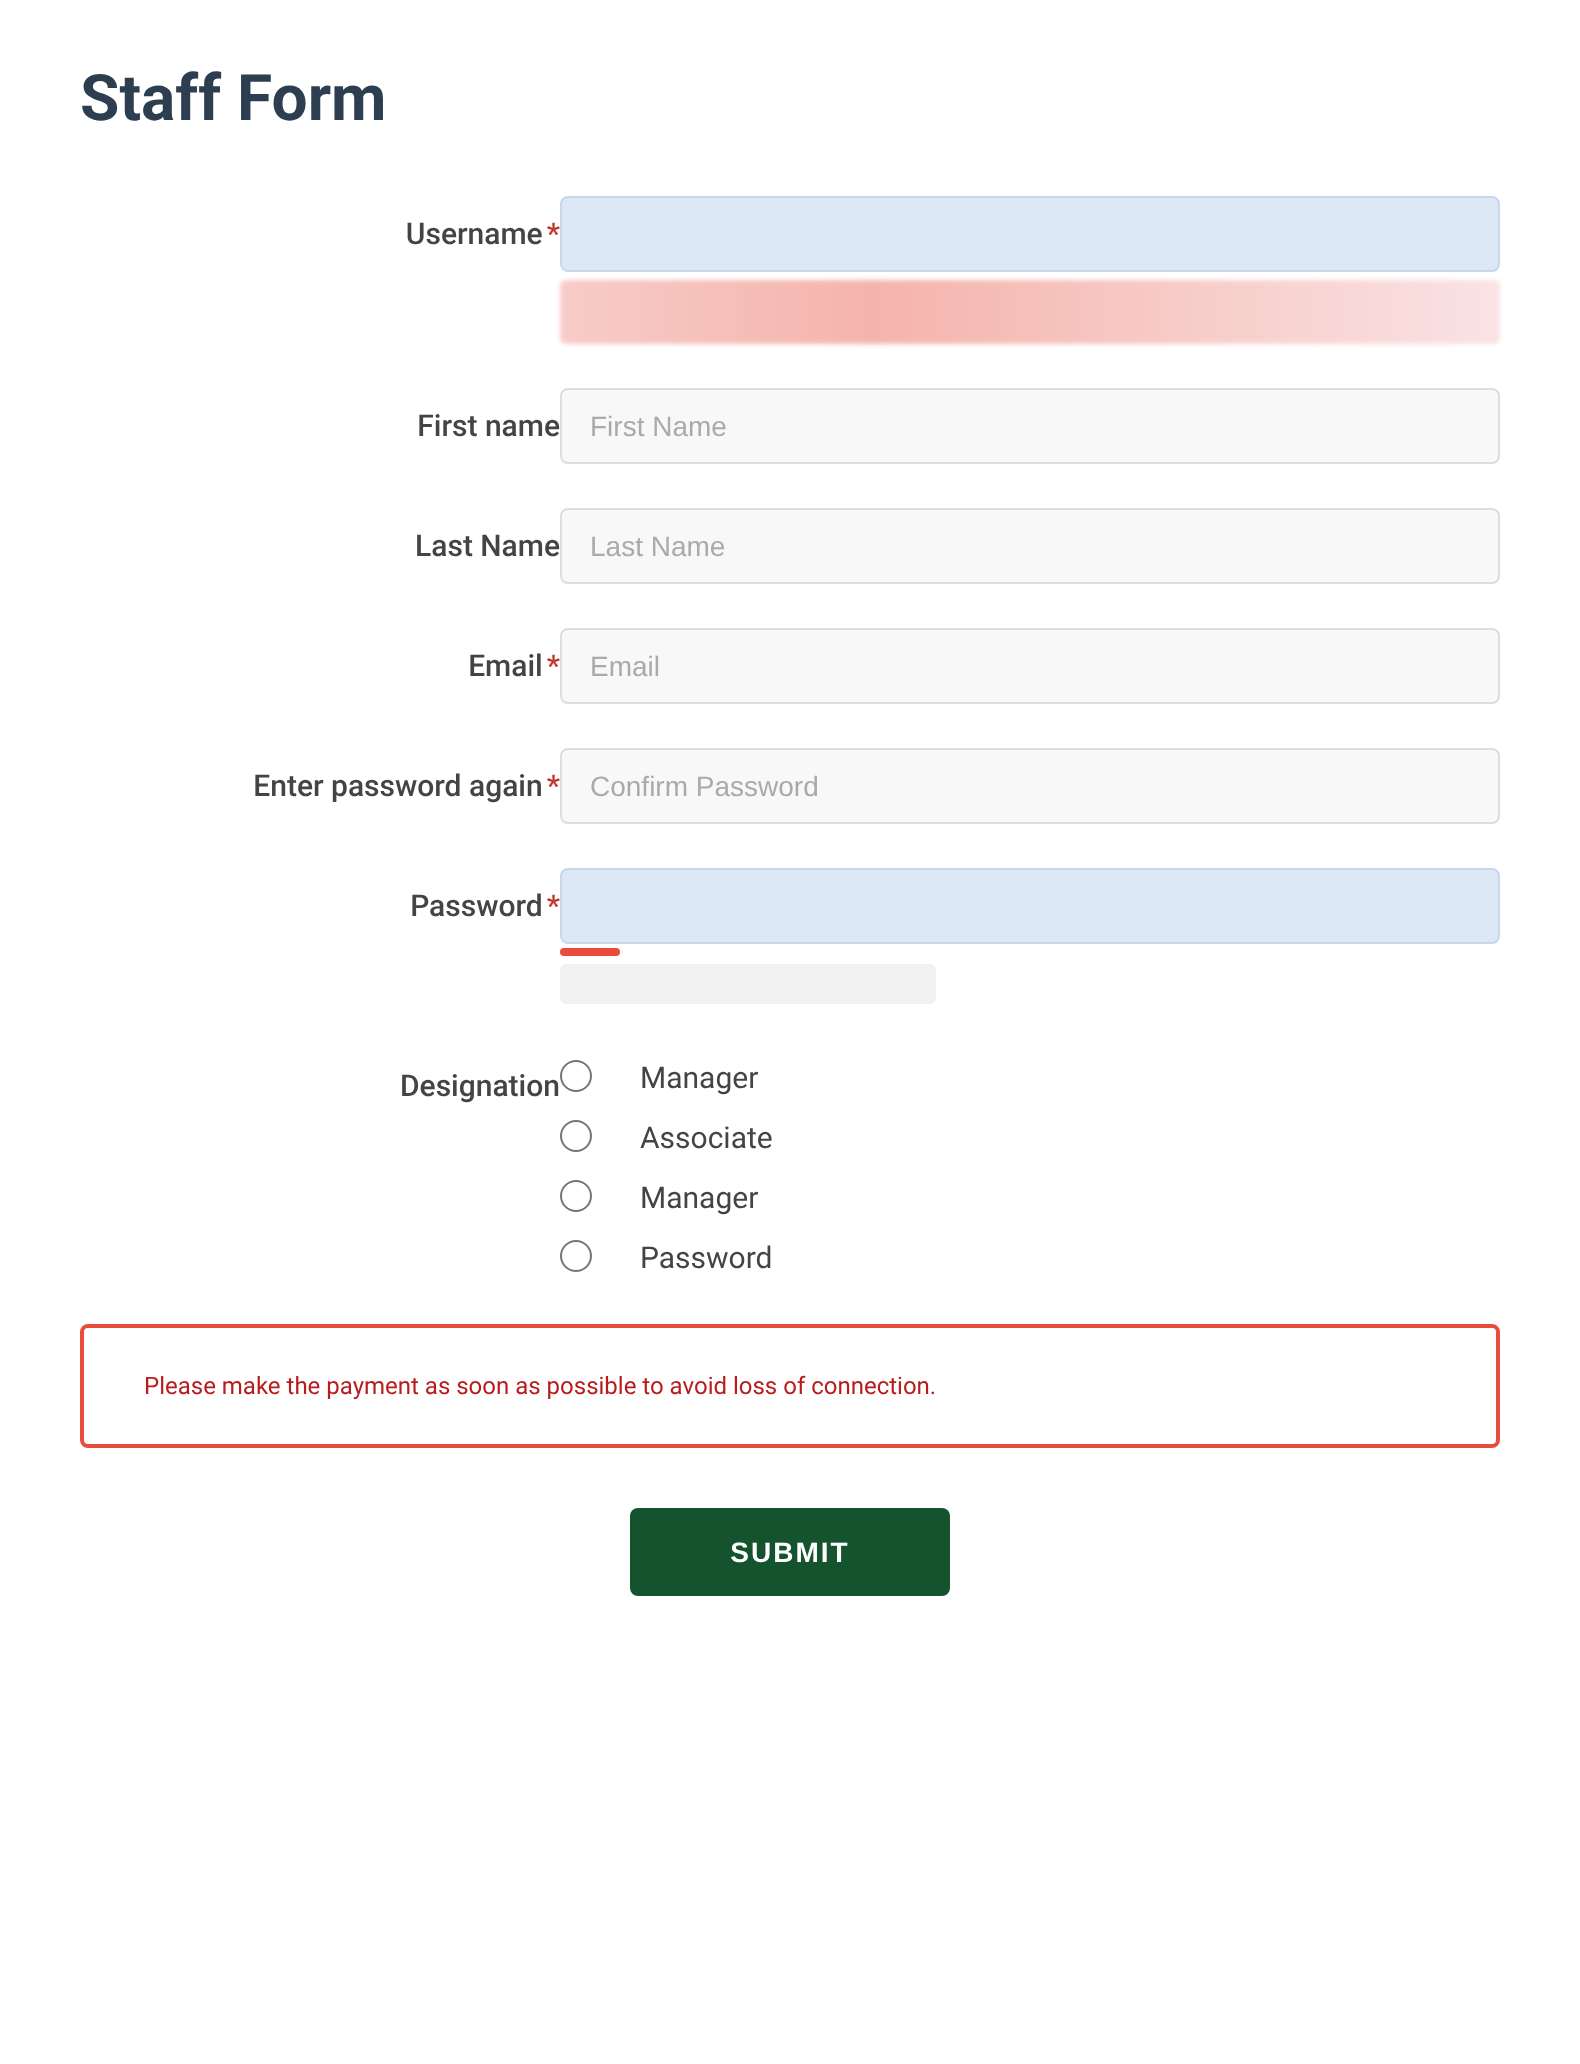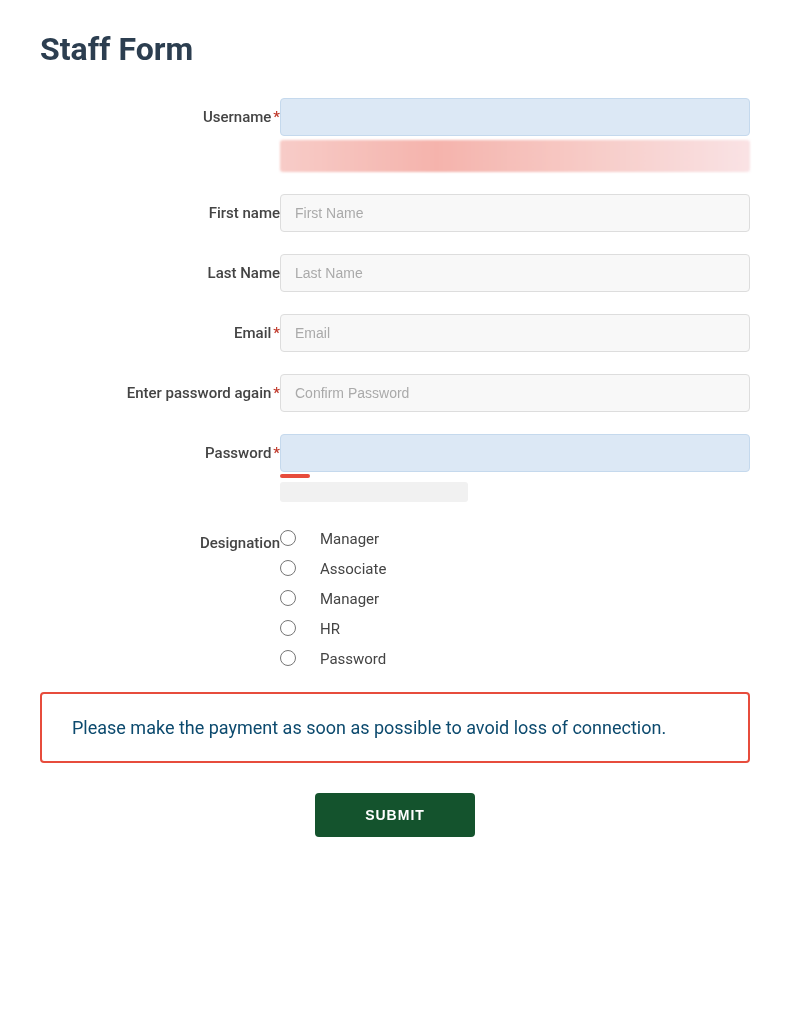--- a/index.html
+++ b/index.html
@@ -129,22 +129,22 @@
 
     .alert-box {
       border: 2px solid #e74c3c;
       border-radius: 4px;
       padding: 20px 30px;
       margin: 24px 0;
       background: #fff;
     }
 
     .alert-text {
-      font-size: 18px;
-      color: #0c4a6e;
+      font-size: 12px;
+      color: #b91c1c;
       line-height: 1.5;
       font-weight: 400;
     }
 
     .submit-row {
       display: flex;
       justify-content: center;
       margin-top: 30px;
     }
 
@@ -238,24 +238,20 @@
         <label class="radio-option">
           <input type="radio" name="designation" style="">
           <span>Associate</span>
         </label>
         <label class="radio-option">
           <input type="radio" name="designation" style="">
           <span>Manager</span>
         </label>
         <label class="radio-option">
           <input type="radio" name="designation" style="">
-          <span>HR</span>
-        </label>
-        <label class="radio-option">
-          <input type="radio" name="designation" style="">
           <span>Password</span>
         </label>
       </div>
     </div>
   </div>
 
   <div class="alert-box">
     <p class="alert-text">Please make the payment as soon as possible to avoid loss of connection.</p>
   </div>
 

